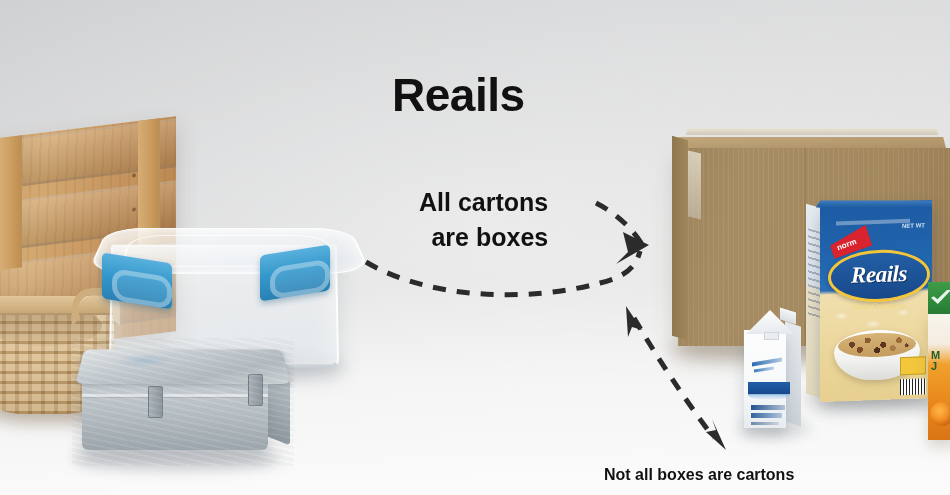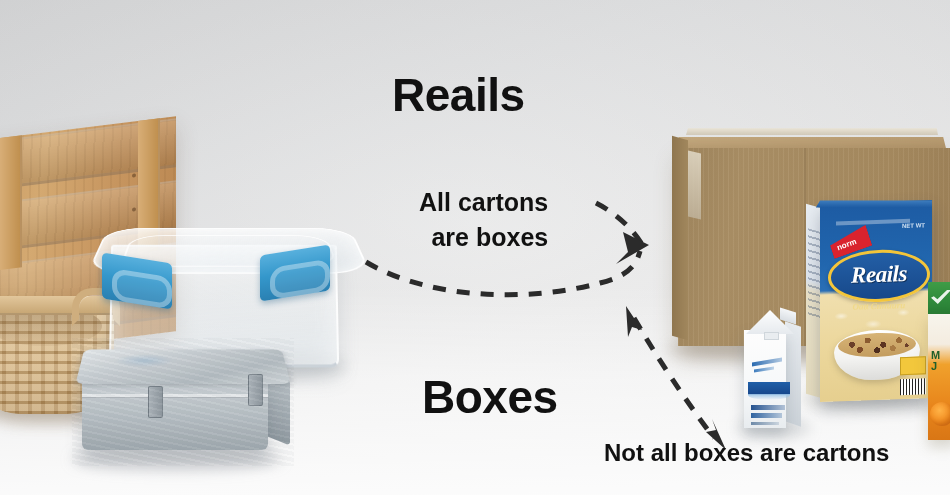--- a/index.html
+++ b/index.html
@@ -47,21 +47,21 @@
   .caption {
     position: absolute;
     color: #111111;
     font-size: 25px;
     font-weight: 700;
     white-space: nowrap;
     line-height: 1.38;
   }
   #cap-all-cartons { left: 419px; top: 185px; text-align: center; }
   #cap-all-cartons .l2 { display:block; text-align:right; }
-  #cap-not-all { left: 604px; top: 436px; font-size: 24px; }
+  #cap-not-all { left: 604px; top: 464px; font-size: 16px; }
 
   
   svg.arrows {
     position: absolute; inset: 0;
     width: 950px; height: 495px;
     pointer-events: none;
   }
 
   
   
@@ -587,21 +587,20 @@
     <path d="M 596 203 C 616 213, 634 230, 643 246" fill="none" stroke="#2b2b2b" stroke-width="5" stroke-dasharray="13 11" stroke-linecap="butt"></path>
     <polygon points="649,245 623,232 628,252 616,264" fill="#2b2b2b"></polygon>
 
     <path d="M 634 318 C 654 352, 682 396, 714 438" fill="none" stroke="#2b2b2b" stroke-width="5" stroke-dasharray="13 11" stroke-linecap="butt"></path>
     <polygon points="626,306 642,330 632,327 628,337" fill="#2b2b2b"></polygon>
     <polygon points="726,450 706,432 716,430 712,419" fill="#2b2b2b"></polygon>
   </svg>
 
   <div class="label" id="title-cartons">Reails</div>
 
-  <div class="label" id="title-boxes">Boxes</div>
 
   <div class="caption" id="cap-all-cartons">
     <span class="l1">All cartons</span>
     <span class="l2">are boxes</span>
   </div>
 
   <div class="caption" id="cap-not-all">Not all boxes are cartons</div>
 
 </div>
 

